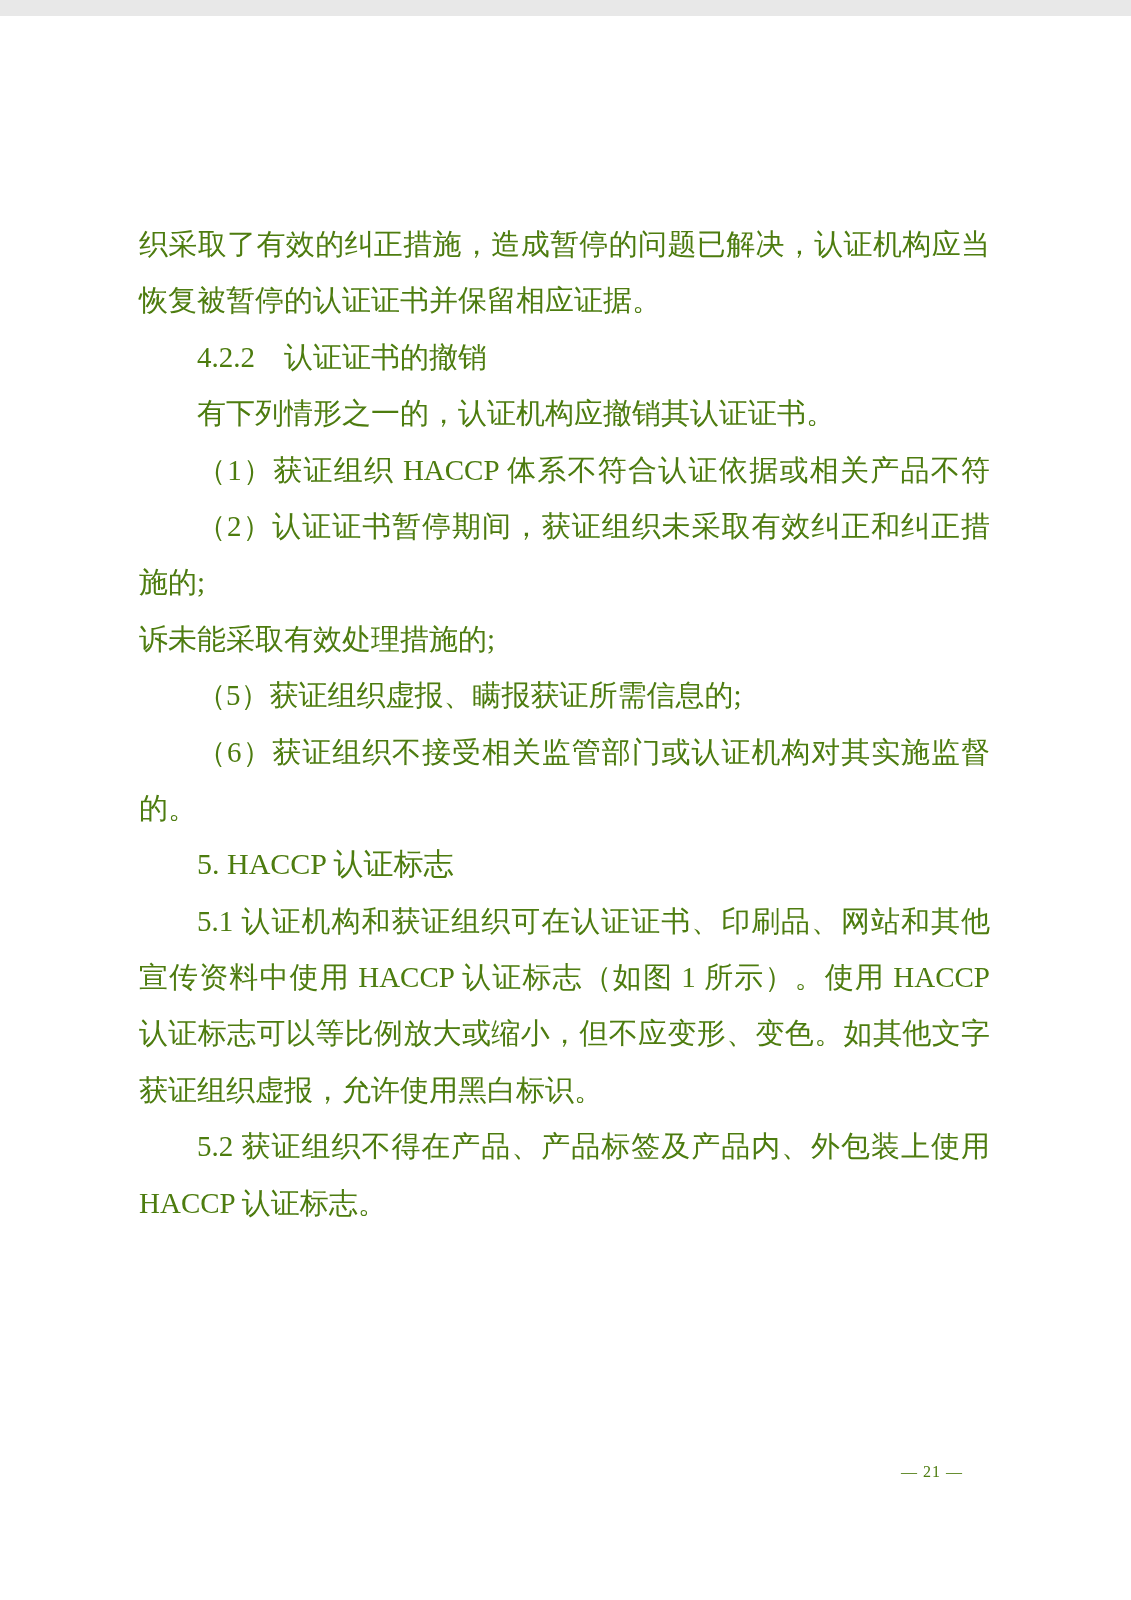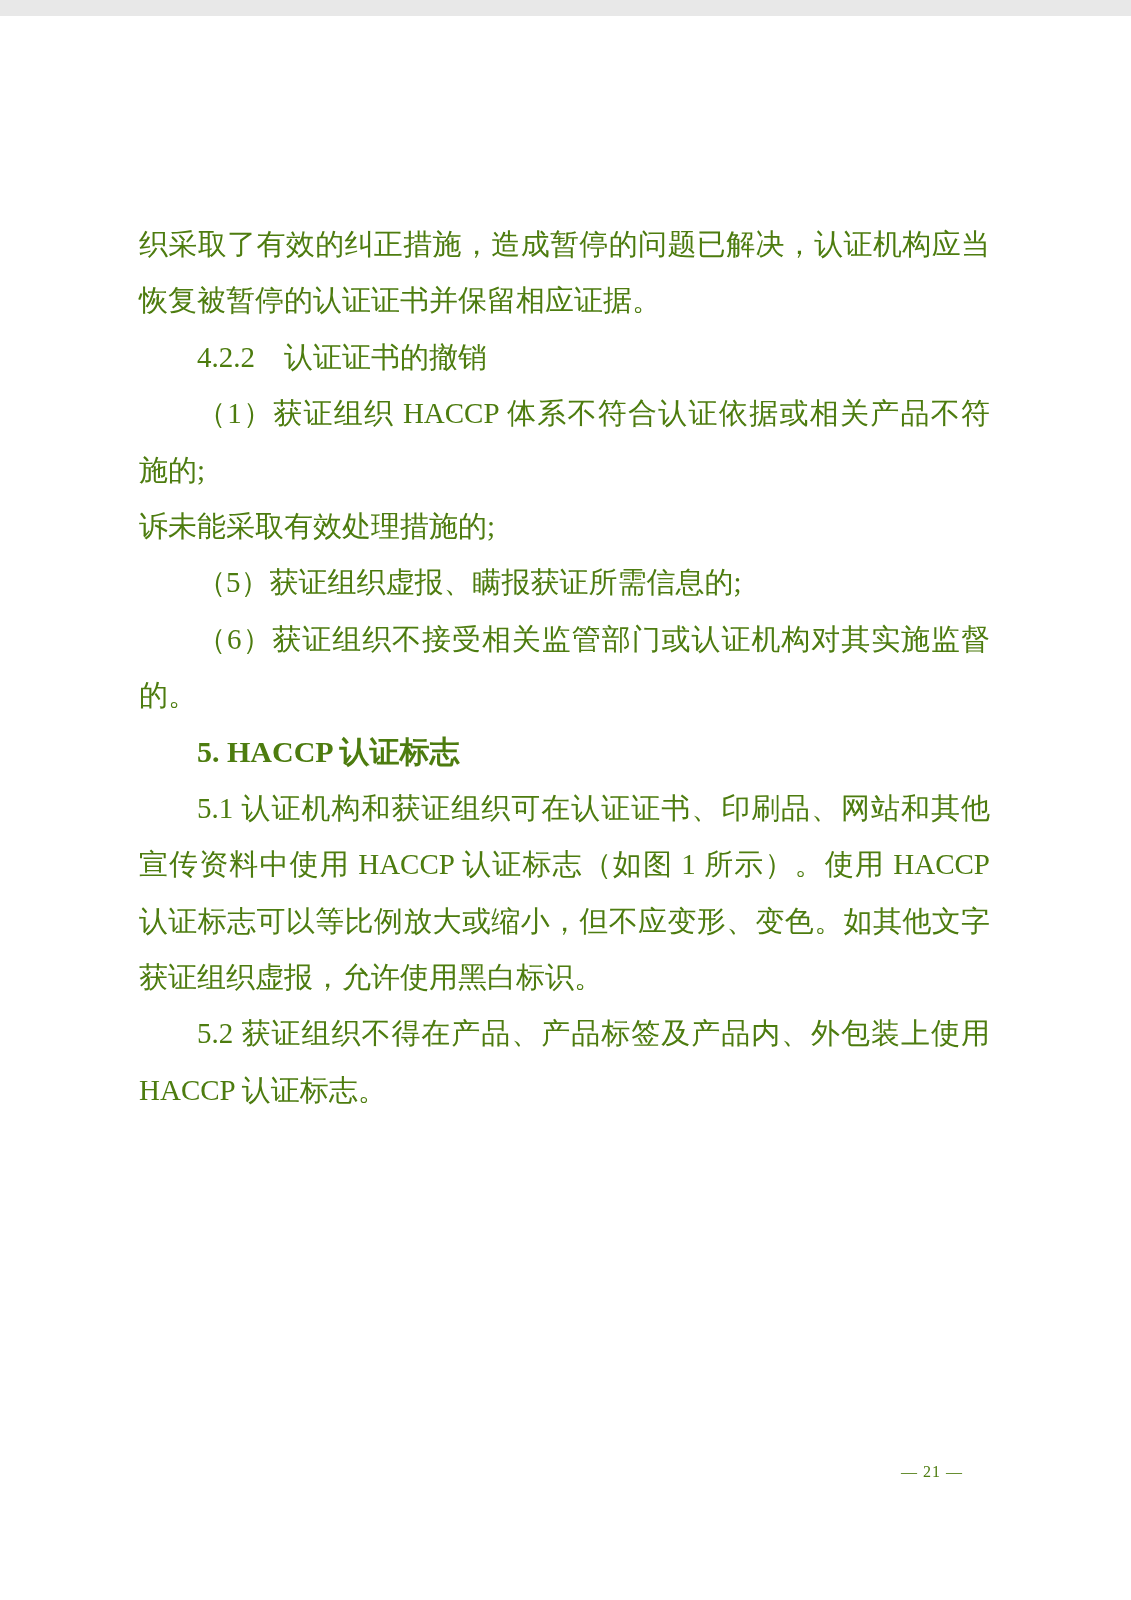--- a/index.html
+++ b/index.html
@@ -23,41 +23,43 @@
     height: 56.4px;
     line-height: 56.4px;
     font-size: 29px;
   }
   .line.indent { padding-left: 58px; }
   .line.fill {
     text-align: justify;
     text-align-last: justify;
   }
   .line.bold-heading {
-    font-weight: bold;
+    font-weight: normal;
     font-size: 30px;
   }
   .footer {
     position: absolute;
     top: 1447px;
     right: 168px;
     font-size: 16px;
     letter-spacing: 1px;
     white-space: nowrap;
   }
 </style>
 </head>
 <body>
 
 <div class="page">
   <div class="content">
       <div class="line fill">织采取了有效的纠正措施，造成暂停的问题已解决，认证机构应当</div>
       <div class="line">恢复被暂停的认证证书并保留相应证据。</div>
       <div class="line indent">4.2.2 认证证书的撤销</div>
+      <div class="line indent">有下列情形之一的，认证机构应撤销其认证证书。</div>
       <div class="line indent fill">（1）获证组织 HACCP 体系不符合认证依据或相关产品不符</div>
+      <div class="line indent fill">（2）认证证书暂停期间，获证组织未采取有效纠正和纠正措</div>
       <div class="line">施的;</div>
       <div class="line">诉未能采取有效处理措施的;</div>
       <div class="line indent">（5）获证组织虚报、瞒报获证所需信息的;</div>
       <div class="line indent fill">（6）获证组织不接受相关监管部门或认证机构对其实施监督</div>
       <div class="line">的。</div>
       <div class="line indent bold-heading">5. HACCP 认证标志</div>
       <div class="line indent fill">5.1 认证机构和获证组织可在认证证书、印刷品、网站和其他</div>
       <div class="line fill">宣传资料中使用 HACCP 认证标志（如图 1 所示）。使用 HACCP</div>
       <div class="line fill">认证标志可以等比例放大或缩小，但不应变形、变色。如其他文字</div>
       <div class="line">获证组织虚报，允许使用黑白标识。</div>

